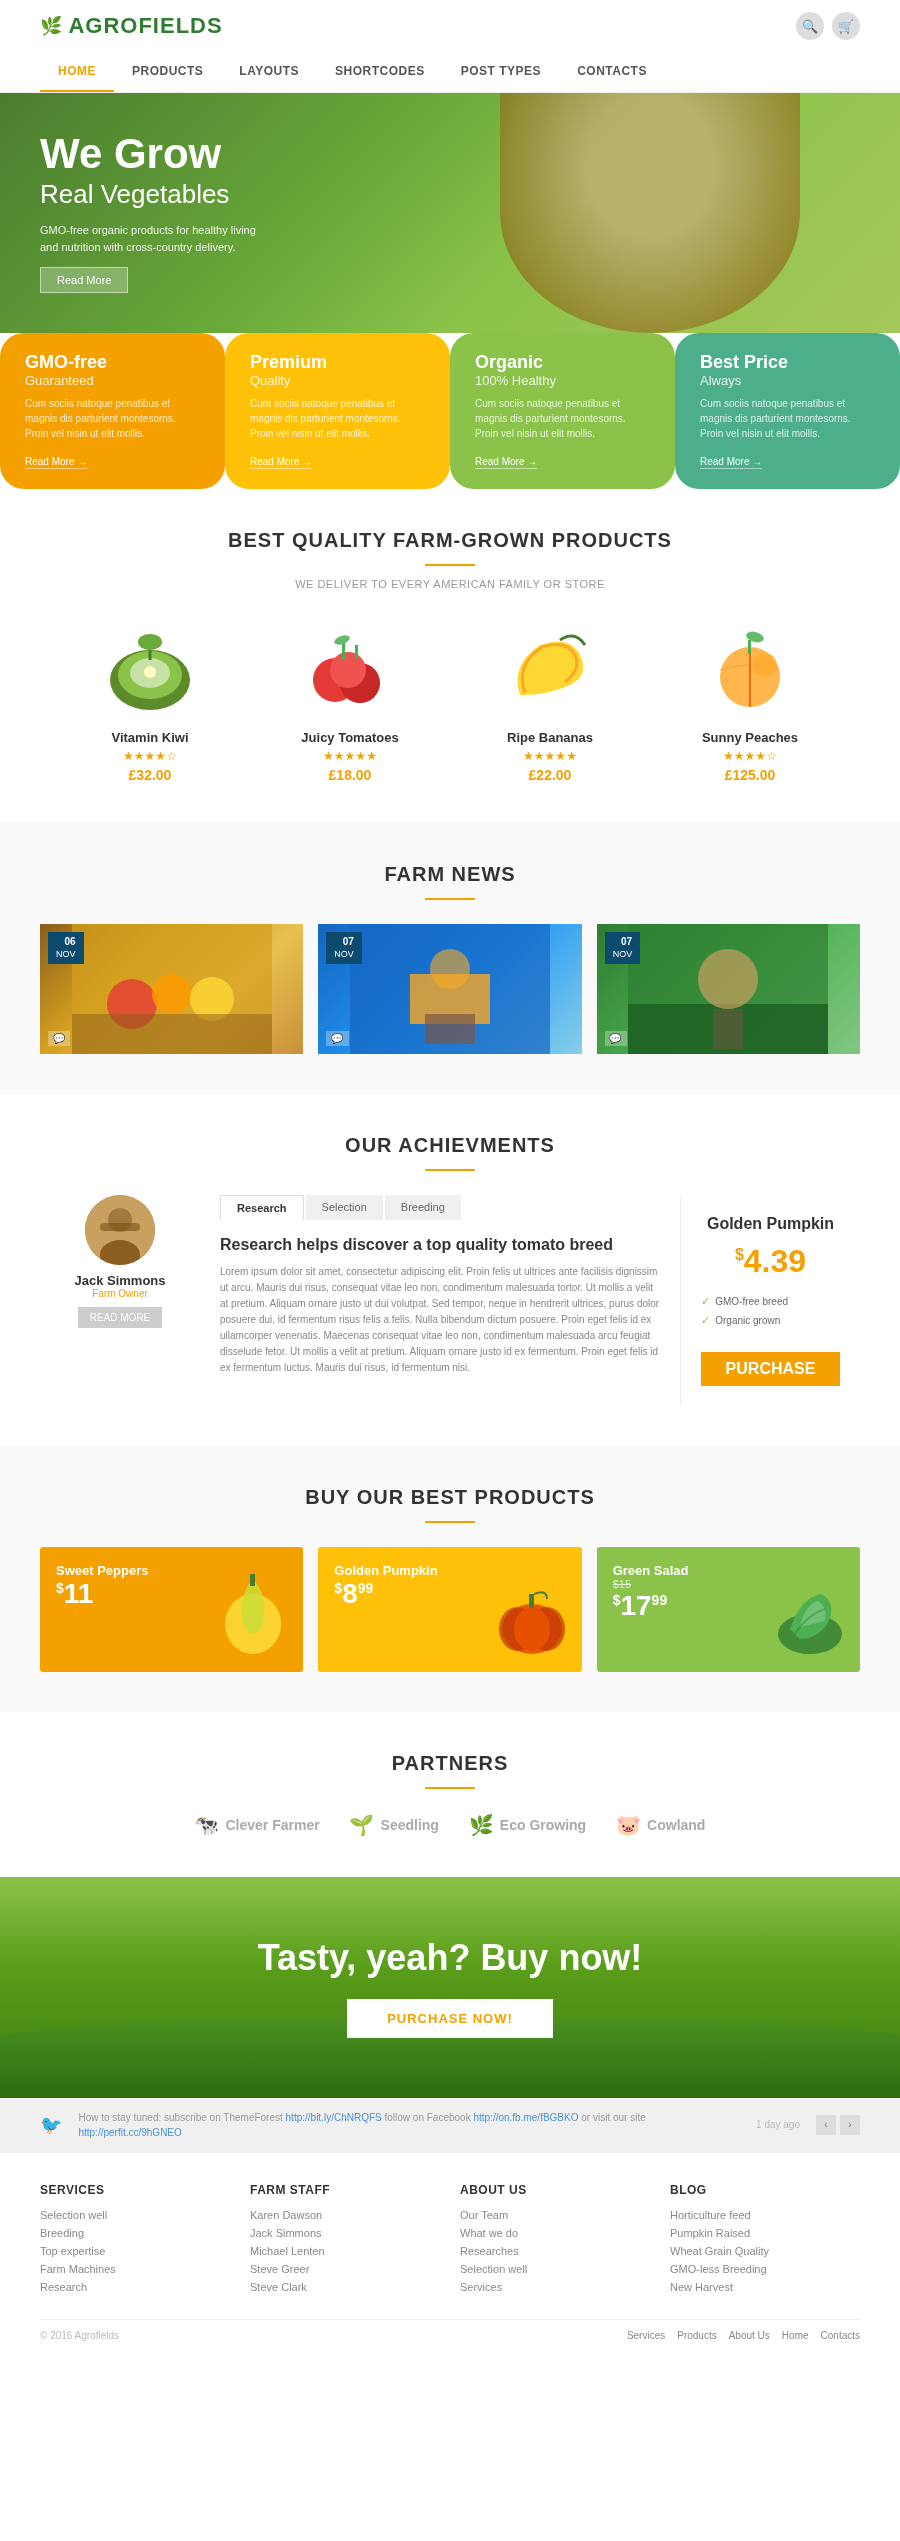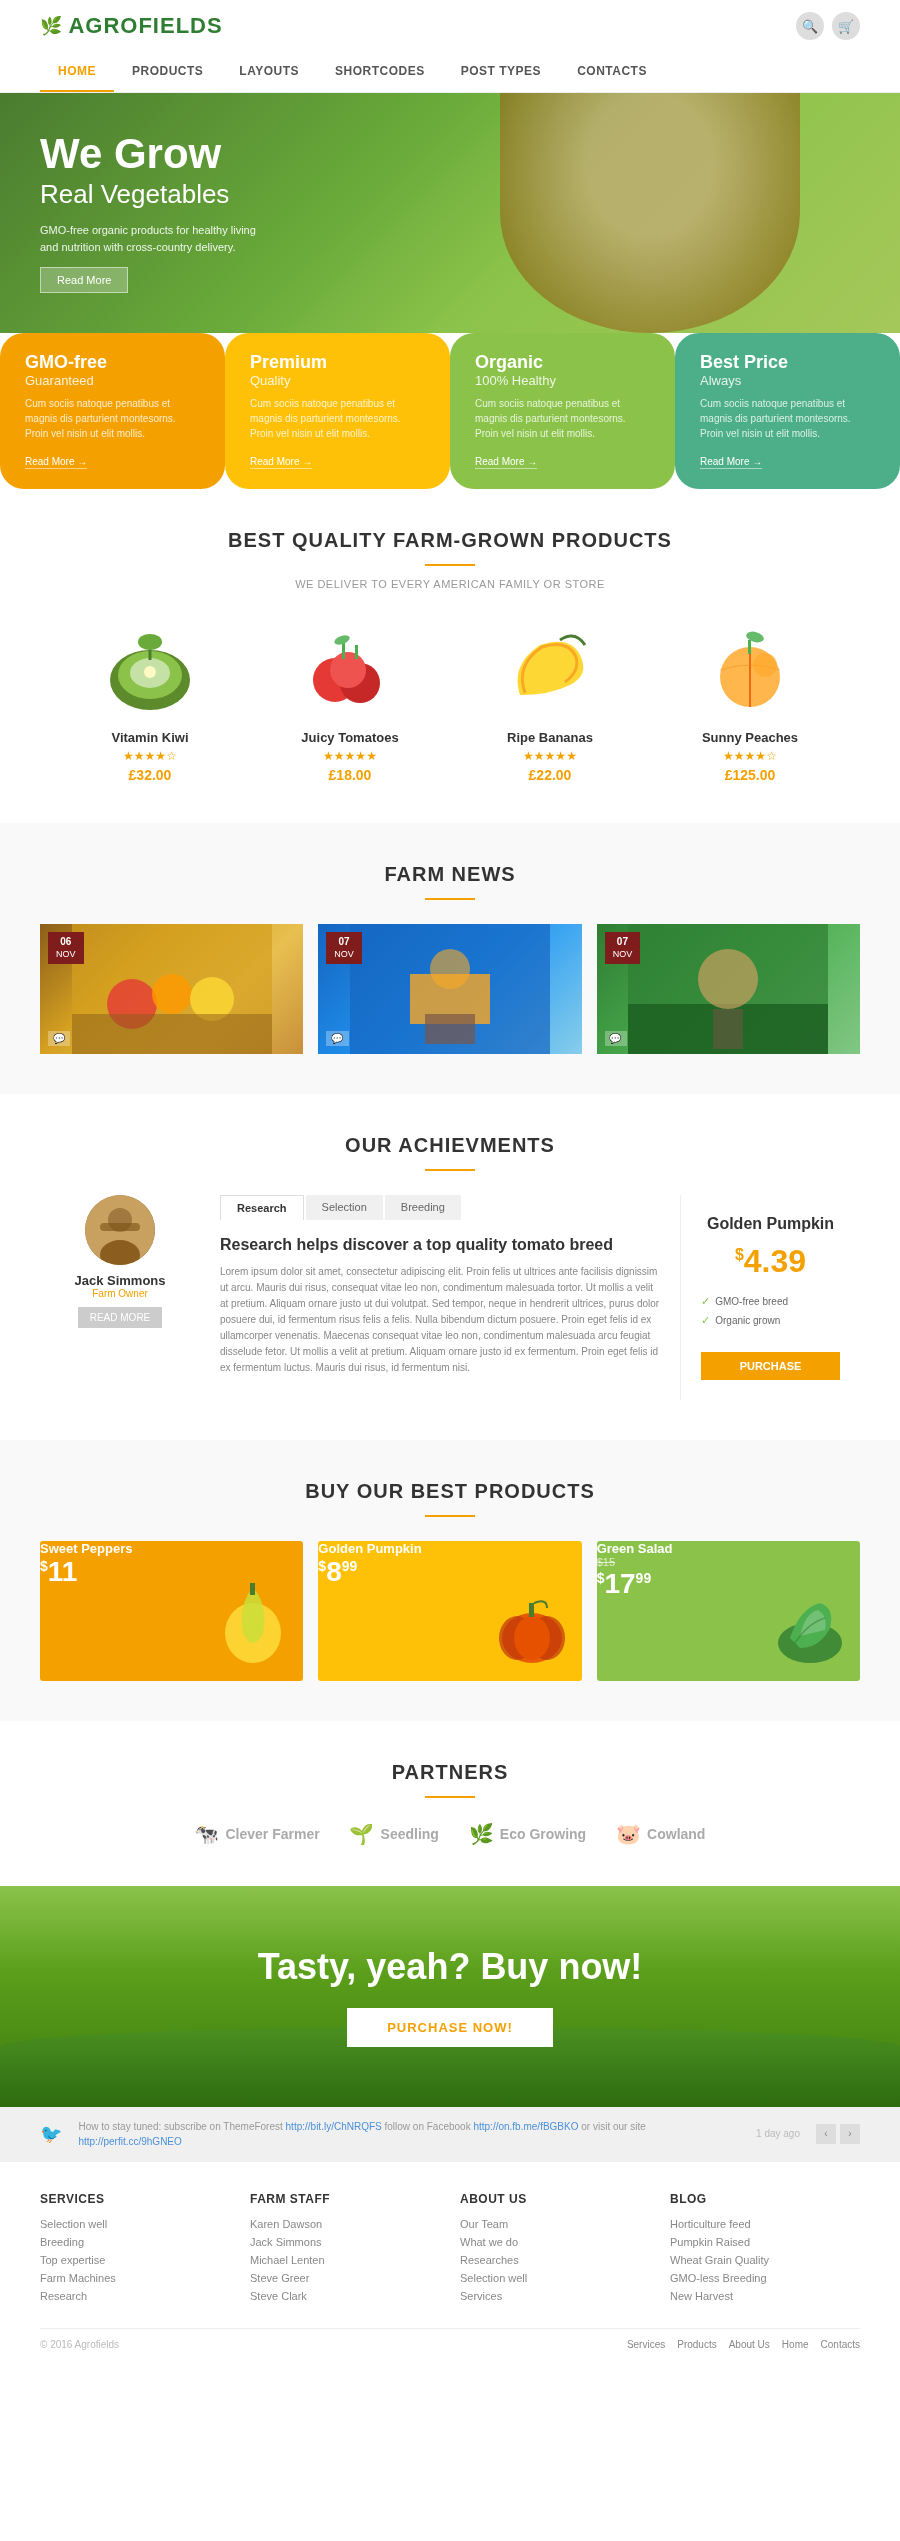--- a/index.html
+++ b/index.html
@@ -52,21 +52,21 @@
     .product-img svg { width: 100px; height: 90px; }
     .product-name { font-size: 13px; font-weight: bold; color: #333; }
     .product-stars { color: #f4a100; font-size: 12px; margin: 4px 0; }
     .product-price { color: #f4a100; font-size: 14px; font-weight: bold; }
 
     
     .news-section { background: #f9f9f9; padding: 40px; }
     .news-grid { display: flex; gap: 15px; margin-top: 24px; }
     .news-card { flex: 1; position: relative; height: 130px; overflow: hidden; cursor: pointer; }
     .news-card-bg { width: 100%; height: 100%; display: flex; align-items: center; justify-content: center; }
-    .news-date { position: absolute; top: 8px; left: 8px; background: #7f1d1d; color: #fff; padding: 4px 8px; font-size: 10px; font-weight: bold; line-height: 1.2; text-align: center; }
+    .news-date { position: absolute; top: 8px; left: 8px; background: #0c4a6e; color: #fff; padding: 4px 8px; font-size: 10px; font-weight: bold; line-height: 1.2; text-align: right; }
     .news-date .month { font-size: 9px; font-weight: normal; }
     .news-chat { position: absolute; bottom: 8px; left: 8px; background: rgba(255,255,255,0.3); padding: 2px 5px; font-size: 10px; color: #fff; }
 
     
     .achieve-section { padding: 40px; }
     .achieve-inner { display: flex; gap: 20px; margin-top: 24px; }
     .achieve-left { width: 160px; text-align: center; }
     .achieve-avatar { width: 70px; height: 70px; border-radius: 50%; background: radial-gradient(circle at 40% 35%, #c8a060, #7a4a10); margin: 0 auto 8px; display: flex; align-items: center; justify-content: center; font-size: 28px; overflow: hidden; }
     .achieve-name { font-size: 13px; font-weight: bold; color: #333; }
     .achieve-role { font-size: 10px; color: #f4a100; margin-bottom: 8px; }
@@ -79,26 +79,26 @@
     .achieve-content-title { font-size: 16px; font-weight: bold; color: #333; margin-bottom: 10px; }
     .achieve-content-text { font-size: 10px; color: #888; line-height: 1.6; }
 
     .achieve-right { width: 180px; text-align: center; padding: 20px; border-left: 1px solid #eee; }
     .achieve-product-name { font-size: 16px; font-weight: bold; color: #333; margin-bottom: 10px; }
     .achieve-price { font-size: 32px; font-weight: 900; color: #f4a100; }
     .achieve-price sup { font-size: 16px; }
     .achieve-features { text-align: left; margin: 12px 0; }
     .achieve-feature { font-size: 10px; color: #666; padding: 3px 0; display: flex; align-items: center; gap: 5px; }
     .achieve-feature::before { content: '✓'; color: #8bc34a; font-size: 11px; }
-    .purchase-btn { background: #f4a100; color: #fff; padding: 8px 20px; font-size: 11px; cursor: pointer; border: none; margin-top: 10px; width: 100%; font-weight: bold; text-transform: uppercase; }
+    .purchase-btn { background: #f4a100; color: #fff; padding: 8px 20px; font-size: 16px; cursor: pointer; border: none; margin-top: 10px; width: 100%; font-weight: bold; text-transform: uppercase; }
 
     
     .best-section { padding: 40px; background: #f9f9f9; }
     .best-grid { display: flex; gap: 15px; margin-top: 24px; }
-    .best-card { flex: 1; height: 140px; position: relative; overflow: hidden; border-radius: 3px; display: flex; align-items: flex-start; }
+    .best-card { flex: 1; height: 125px; position: relative; overflow: hidden; border-radius: 3px; display: flex; align-items: flex-start; padding: 16px; }
     .best-card.orange-bg { background: #f4a100; }
     .best-card.yellow-bg { background: #ffc107; }
     .best-card.green-bg { background: #8bc34a; }
     .best-card-label { font-size: 13px; font-weight: bold; color: #fff; }
     .best-card-price-old { font-size: 11px; color: rgba(255,255,255,0.7); text-decoration: line-through; }
     .best-card-price { font-size: 28px; font-weight: 900; color: #fff; }
     .best-card-price sup { font-size: 14px; }
 
     
     .partners-section { padding: 40px; }

